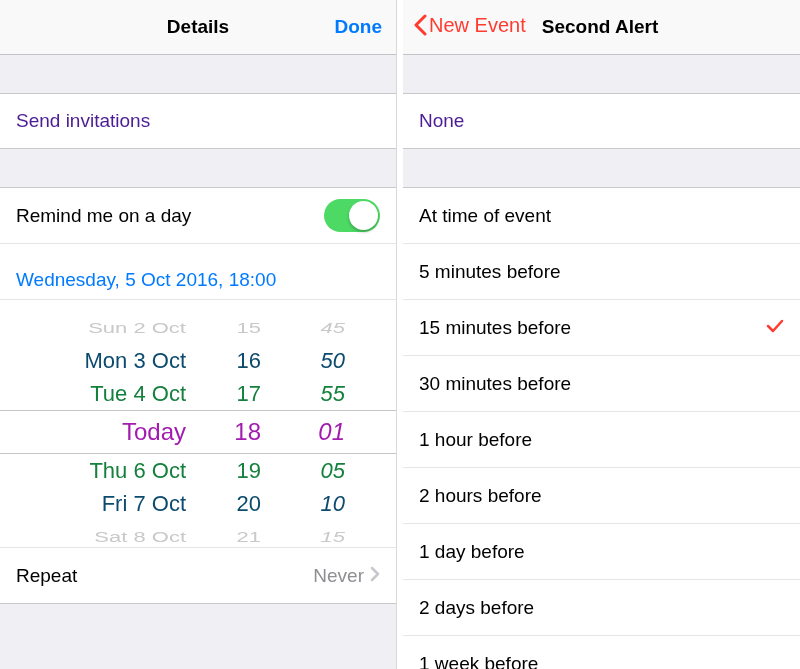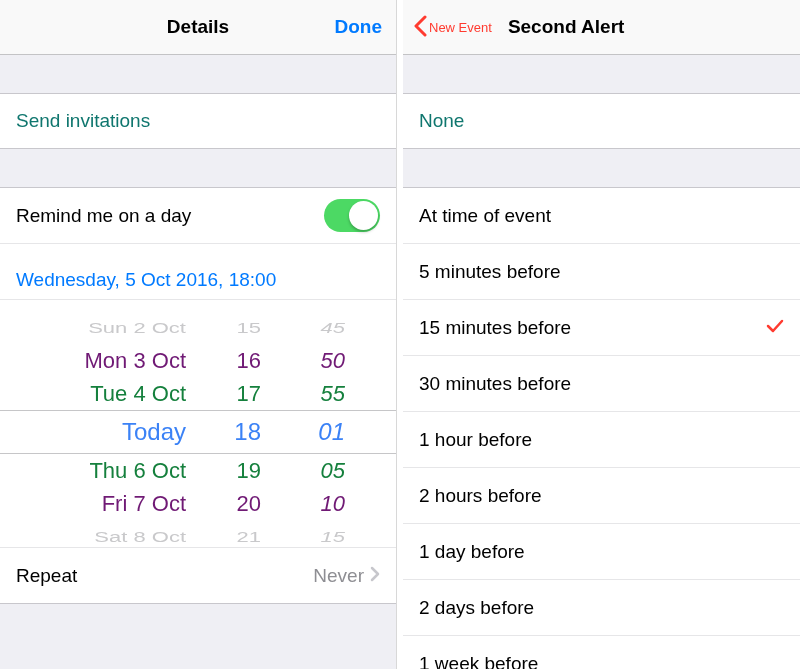--- a/index.html
+++ b/index.html
@@ -41,23 +41,22 @@
     pointer-events: none;
   }
   .navbar .done {
     margin-left: auto;
     color: #007aff;
     font-size: 19px;
     font-weight: 600;
   }
   .nav-back {
     display: flex;
-    align-items: center;
     color: #ff3b30;
-    font-size: 13px;
+    font-size: 20px;
     font-weight: 400;
   }
   .nav-back svg { margin-right: 2px; margin-left:-4px; }
   .pane-right .title-r {
     font-size: 19px;
     font-weight: 600;
     color: #000;
     margin-left: 16px;
   }
 
@@ -68,21 +67,21 @@
 
   .cell {
     height: 56px;
     background: #fff;
     border-top: 1px solid #c8c7cc;
     border-bottom: 1px solid #c8c7cc;
     display: flex;
     align-items: center;
     padding: 0 16px;
     font-size: 19px;
-    color: #0f766e;
+    color: #4c1d95;
     position: relative;
   }
   .group { background:#fff; border-top:1px solid #c8c7cc; border-bottom:1px solid #c8c7cc; }
   .group .row {
     height:56px;
     display:flex; align-items:center;
     padding:0 16px;
     font-size:19px;
     border-bottom:1px solid #e6e6e8;
     position:relative;
@@ -140,23 +139,23 @@
     align-items:flex-end;
     justify-content:center;
     font-size:22px;
   }
   .col span {
     height:33px;
     line-height:33px;
     white-space:nowrap;
   }
   .col .s3, .col .sx { color:#c9c9cb; transform:scaleY(0.7); }
-  .col .s2 { color:#701a75; }
+  .col .s2 { color:#0c4a6e; }
   .col .s1 { color:#15803d; }
-  .col .s0 { color:#3b82f6; height:44px; line-height:44px; font-size:24px; }
+  .col .s0 { color:#a21caf; height:44px; line-height:44px; font-size:24px; }
   .col-date { left: 18px; width: 168px; }
   .col-hour { left: 206px; width: 55px; }
   .col-min  { left: 290px; width: 55px; font-style: italic; }
 
   
   .list {
     background:#fff;
     border-top:1px solid #c8c7cc;
   }
   .list .item {

